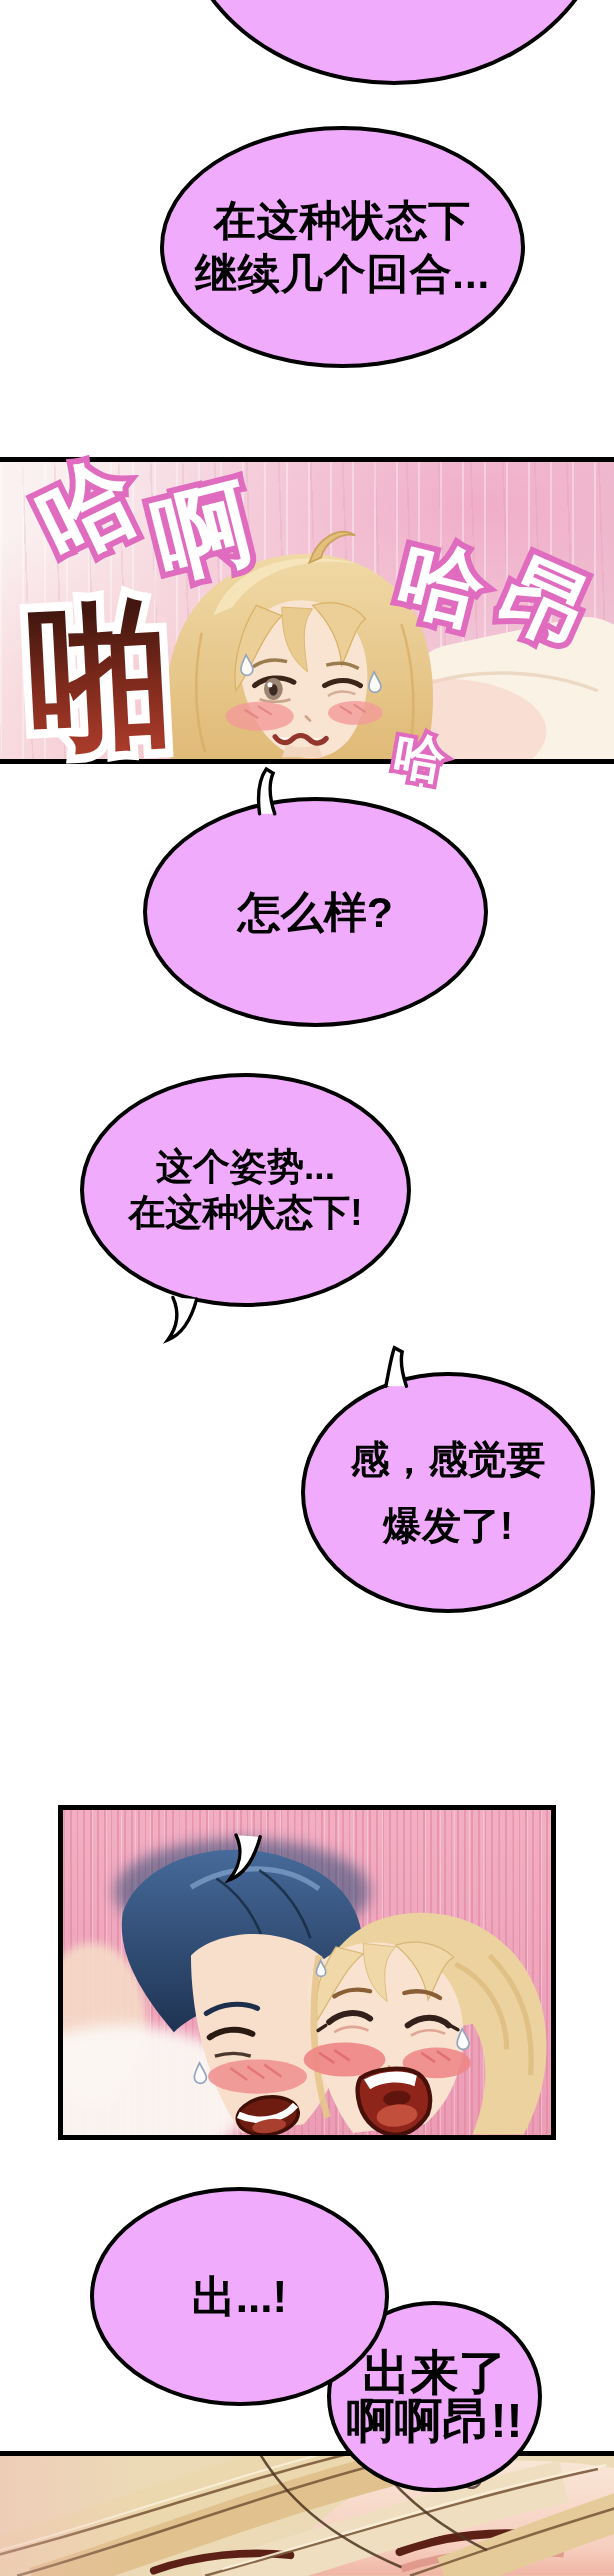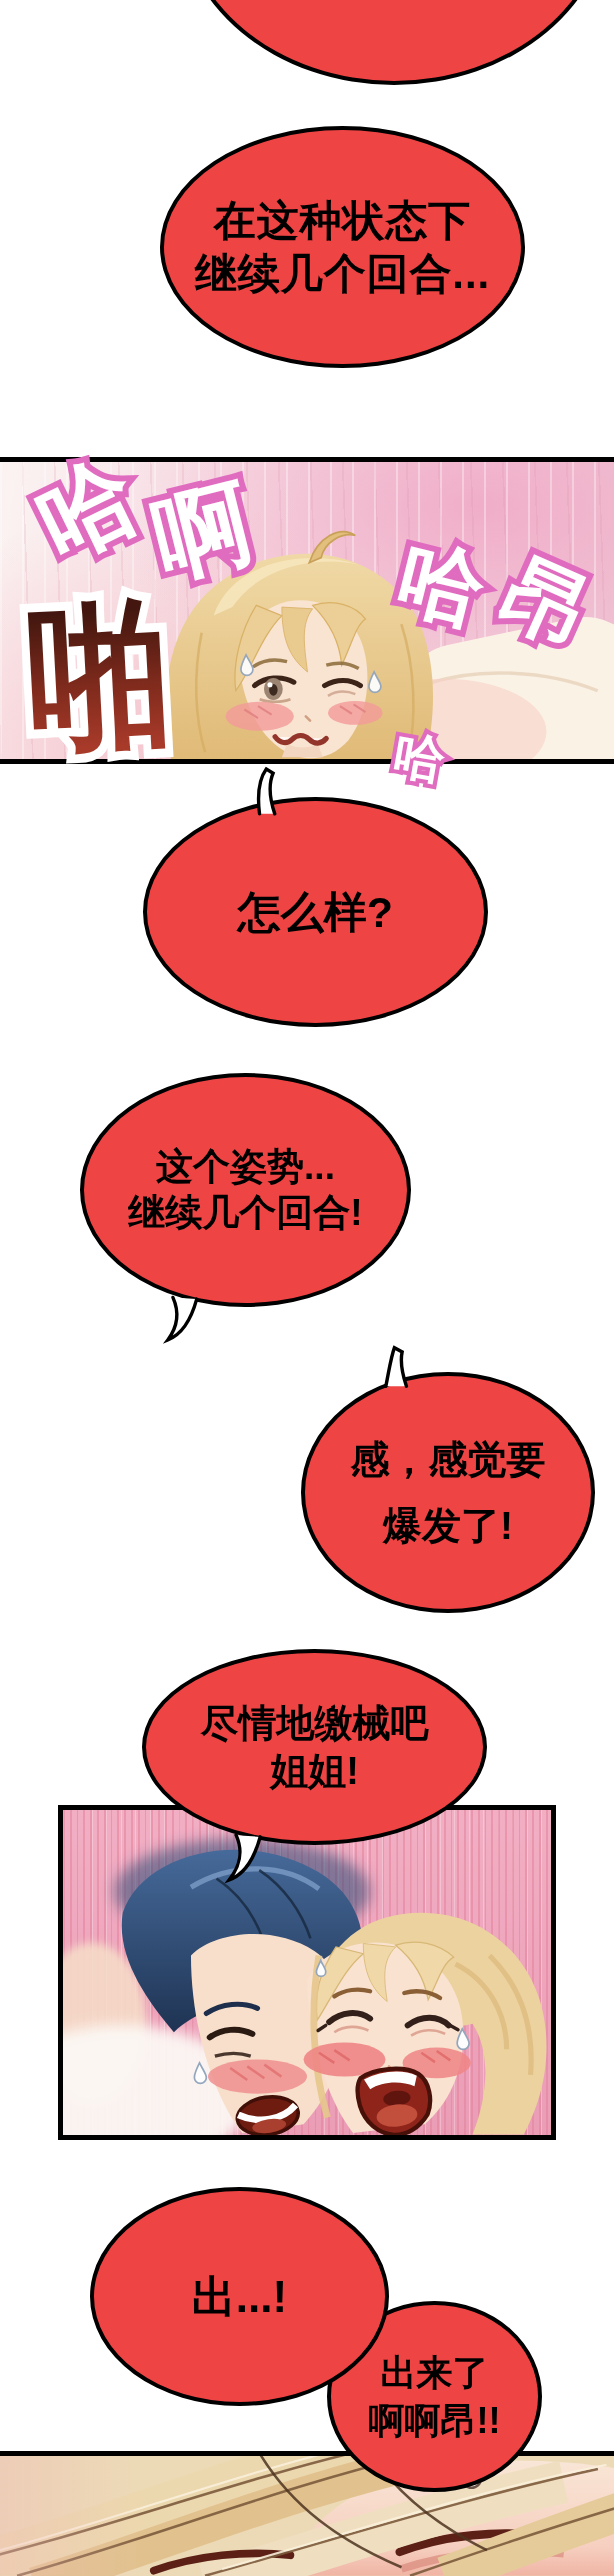--- a/index.html
+++ b/index.html
@@ -1,30 +1,30 @@
 <!DOCTYPE html>
 <html style="font-size:13.7px"><head>
 <meta charset="utf-8">
 <style>
   html,body{margin:0;padding:0;background:#fff;}
   #comic-page{position:relative;width:615px;height:2576px;background:#fff;overflow:hidden;
     font-family:"Liberation Sans","DejaVu Sans",sans-serif;}
   
-  .bubble{position:absolute;background:#ef4444;border:4.3px solid #000;border-radius:50%;
+  .bubble{position:absolute;background:#f0abfc;border:4.3px solid #000;border-radius:50%;
     display:flex;flex-direction:column;align-items:center;justify-content:center;
     text-align:left;font-weight:800;color:#000;z-index:3;box-sizing:border-box;}
   .bubble .ln{white-space:nowrap;}
   #bubble-partial-top{left:178px;top:-275px;width:432px;height:360px;z-index:1;}
   #bubble-1{left:160px;top:126px;width:365px;height:242px;font-size:42px;line-height:53px;letter-spacing:0.9px;}
   #bubble-2{left:143px;top:797px;width:345px;height:230px;font-size:43px;line-height:53px;gap:35px;}
   #bubble-3{left:80px;top:1073px;width:331px;height:234px;font-size:37px;line-height:46px;}
   #bubble-4{left:301px;top:1372px;width:294px;height:241px;font-size:39px;line-height:50px;gap:16px;}
   #bubble-5{left:142px;top:1649px;width:345px;height:196px;font-size:38px;line-height:48px;}
   #bubble-6{left:90px;top:2187px;width:299px;height:219px;font-size:44px;line-height:51px;z-index:3;}
-  #bubble-7{left:327px;top:2301px;width:215px;height:191px;font-size:36px;line-height:48px;z-index:2;}
+  #bubble-7{left:327px;top:2301px;width:215px;height:191px;font-size:48px;line-height:48px;z-index:2;}
   .tail{position:absolute;z-index:4;}
   
   .panel{position:absolute;box-sizing:border-box;overflow:hidden;z-index:1;}
   #panel-1{left:0;top:457px;width:615px;height:307px;border-top:5.1px solid #000;border-bottom:5.1px solid #000;
     background:
       repeating-linear-gradient(90deg, rgba(255,255,255,.35) 0 1.7px, transparent 1.7px 22px),
       repeating-linear-gradient(88deg, rgba(214,140,165,.18) 0 1.7px, transparent 1.7px 32px),
       radial-gradient(ellipse at 78% 15%, rgba(240,170,198,.9), rgba(240,170,198,0) 55%),
       radial-gradient(ellipse at 30% 95%, rgba(244,190,200,.8), rgba(244,190,200,0) 60%),
       linear-gradient(100deg,#fbf3f2 0%, #f7e0e6 35%, #f2cfdc 75%, #eec6d4 100%);}
@@ -136,21 +136,21 @@
 
   <svg class="tail" style="left:246px;top:766px;width:44px;height:50px" viewBox="0 0 52 58">
     <path d="M16,56 C13,32 16,14 24,3 L32,8 C26,22 28,38 34,56" fill="#fff" stroke="#000" stroke-width="4" stroke-linecap="round"></path>
   </svg>
   <div class="bubble" id="bubble-2">
     <div class="ln">怎么样?</div>
   </div>
 
   <div class="bubble" id="bubble-3">
     <div class="ln">这个姿势...</div>
-    <div class="ln">继续几个回合!</div>
+    <div class="ln">在这种状态下!</div>
   </div>
   <svg class="tail" style="left:159px;top:1294px;width:55px;height:51px" viewBox="0 0 64 60">
     <path d="M16,4 C24,22 22,38 10,54 C28,47 38,28 44,6" fill="#fff" stroke="#000" stroke-width="4" stroke-linecap="round"></path>
   </svg>
 
   <svg class="tail" style="left:379px;top:1345px;width:36px;height:43px" viewBox="0 0 42 50">
     <path d="M8,48 C12,28 14,14 18,3 L27,8 C24,22 28,36 32,48" fill="#fff" stroke="#000" stroke-width="4" stroke-linecap="round"></path>
   </svg>
   <div class="bubble" id="bubble-4">
     <div class="ln">感，感觉要</div>
@@ -214,24 +214,20 @@
           <path d="M352,310 C368,300 404,300 420,312 C432,322 434,344 426,360 C414,376 398,382 384,380 C366,377 352,362 348,342 C346,330 346,318 352,310 Z" fill="#8e241a" stroke="#47110a" stroke-width="5"></path>
           <path d="M356,312 C376,304 402,304 418,314 L414,326 C398,317 376,317 362,324 Z" fill="#fff"></path>
           <ellipse cx="392" cy="338" rx="16" ry="9" fill="#5f150d"></ellipse>
           <ellipse cx="390" cy="358" rx="24" ry="13" fill="#c24e3c"></ellipse>
         </g>
         <path d="M398,382 C398,390 396,396 398,402" stroke="#eaf4fb" stroke-width="3" fill="none" opacity=".9"></path>
       </g>
     </svg>
   </div>
 
-  <div class="bubble" id="bubble-5">
-    <div class="ln">尽情地缴械吧</div>
-    <div class="ln">姐姐!</div>
-  </div>
   <svg class="tail" style="left:224px;top:1830px;width:50px;height:55px" viewBox="0 0 58 64">
     <path d="M14,6 C22,24 20,40 6,58 C26,51 36,30 42,8" fill="#fff" stroke="#000" stroke-width="4" stroke-linecap="round"></path>
   </svg>
 
   <div class="bubble" id="bubble-7">
     <div class="ln">出来了</div>
     <div class="ln">啊啊昂!!</div>
   </div>
   <div class="bubble" id="bubble-6">
     <div class="ln">出...!</div>

